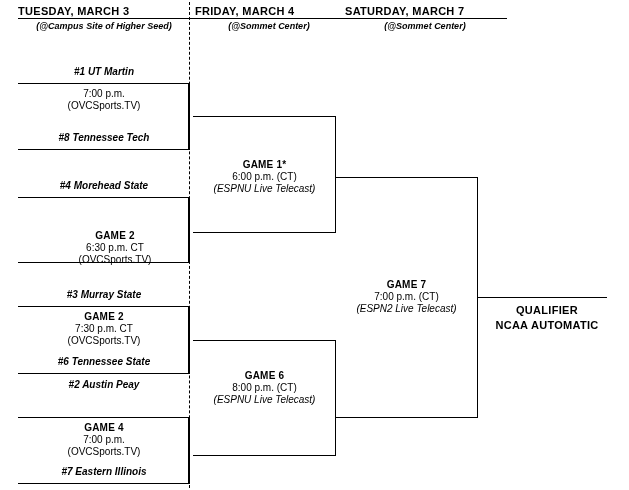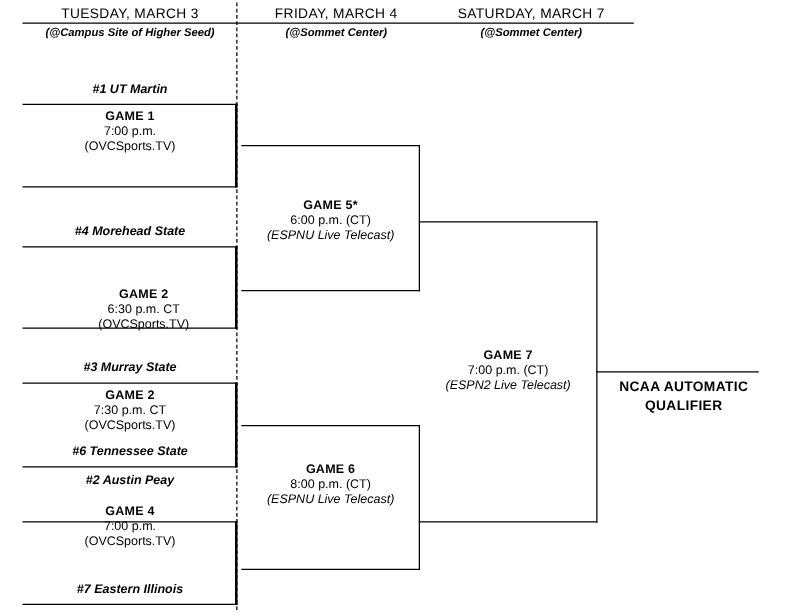--- a/index.html
+++ b/index.html
@@ -15,23 +15,23 @@
     position: relative;
     width: 629px;
     height: 490px;
     background: #ffffff;
     overflow: hidden;
   }
 
   
   .col-head {
     position: absolute;
-    text-align: center;
+    text-align: left;
     font-size: 11px;
-    font-weight: normal;
+    font-weight: bold;
     letter-spacing: 0.3px;
     white-space: nowrap;
     color: #000;
   }
   .col-sub {
     position: absolute;
     text-align: center;
     font-size: 9px;
     font-style: italic;
     font-weight: bold;
@@ -123,25 +123,25 @@
   <div class="col-sub" style="left:345px; top:21px; width:160px;">(@Sommet Center)</div>
 
   <div class="head-rule" style="left:18px; top:18px; width:489px;"></div>
 
   <div class="dashline" style="left:189px; top:2px; height:486px;"></div>
 
   <div class="team" style="left:18px; top:66px; width:172px;">#1 UT Martin</div>
   <div class="hline" style="left:18px; top:83px; width:172px;"></div>
 
   <div class="game" style="left:18px; top:88px; width:172px;">
-    <div class="g-name">GAME 1</div>
     <div class="g-time">7:00 p.m.</div>
     <div class="g-tv">(OVCSports.TV)</div>
   </div>
 
+  <div class="team" style="left:18px; top:132px; width:172px;">#8 Tennessee Tech</div>
   <div class="hline" style="left:18px; top:149px; width:172px;"></div>
 
   <div class="team" style="left:18px; top:180px; width:172px;">#4 Morehead State</div>
   <div class="hline" style="left:18px; top:197px; width:172px;"></div>
 
   <div class="game" style="left:29px; top:202px; width:172px;margin-top:28px;">
     <div class="g-name">GAME 2</div>
     <div class="g-time">6:30 p.m. CT</div>
     <div class="g-tv">(OVCSports.TV)</div>
   </div>
@@ -156,40 +156,40 @@
     <div class="g-time">7:30 p.m. CT</div>
     <div class="g-tv">(OVCSports.TV)</div>
   </div>
 
   <div class="team" style="left:18px; top:356px; width:172px;">#6 Tennessee State</div>
   <div class="hline" style="left:18px; top:373px; width:172px;"></div>
 
   <div class="team" style="left:18px; top:379px; width:172px;">#2 Austin Peay</div>
   <div class="hline" style="left:18px; top:417px; width:172px;"></div>
 
-  <div class="game" style="left:18px; top:404px; width:172px;">
+  <div class="game" style="left:18px; top:422px; width:172px;">
     <div class="g-name">GAME 4</div>
     <div class="g-time">7:00 p.m.</div>
     <div class="g-tv">(OVCSports.TV)</div>
   </div>
 
   <div class="team" style="left:18px; top:466px; width:172px;">#7 Eastern Illinois</div>
   <div class="hline" style="left:18px; top:483px; width:172px;"></div>
 
   <div class="vline thick" style="left:188px; top:83px; height:67px;"></div>
   <div class="vline thick" style="left:188px; top:197px; height:66px;"></div>
   <div class="vline thick" style="left:188px; top:306px; height:68px;"></div>
   <div class="vline thick" style="left:188px; top:417px; height:67px;"></div>
 
   <div class="hline" style="left:193px; top:116px; width:143px;"></div>
   <div class="hline" style="left:193px; top:232px; width:143px;"></div>
   <div class="vline" style="left:335px; top:116px; height:117px;"></div>
 
   <div class="game late" style="left:193px; top:159px; width:143px;">
-    <div class="g-name">GAME 5*</div>
+    <div class="g-name">GAME 1*</div>
     <div class="g-time">6:00 p.m. (CT)</div>
     <div class="g-tv">(ESPNU Live Telecast)</div>
   </div>
 
   <div class="hline" style="left:193px; top:340px; width:143px;"></div>
   <div class="hline" style="left:193px; top:455px; width:143px;"></div>
   <div class="vline" style="left:335px; top:340px; height:116px;"></div>
 
   <div class="game late" style="left:193px; top:370px; width:143px;">
     <div class="g-name">GAME 6</div>
@@ -203,17 +203,17 @@
 
   <div class="game late" style="left:335px; top:279px; width:143px;">
     <div class="g-name">GAME 7</div>
     <div class="g-time">7:00 p.m. (CT)</div>
     <div class="g-tv">(ESPN2 Live Telecast)</div>
   </div>
 
   <div class="hline" style="left:477px; top:297px; width:130px;"></div>
 
   <div class="qualifier" style="left:477px; top:303px; width:140px;">
+    <div>QUALIFIER</div>
     <div>NCAA AUTOMATIC</div>
-    <div>QUALIFIER</div>
   </div>
 
 </div>
 
 </body></html>

